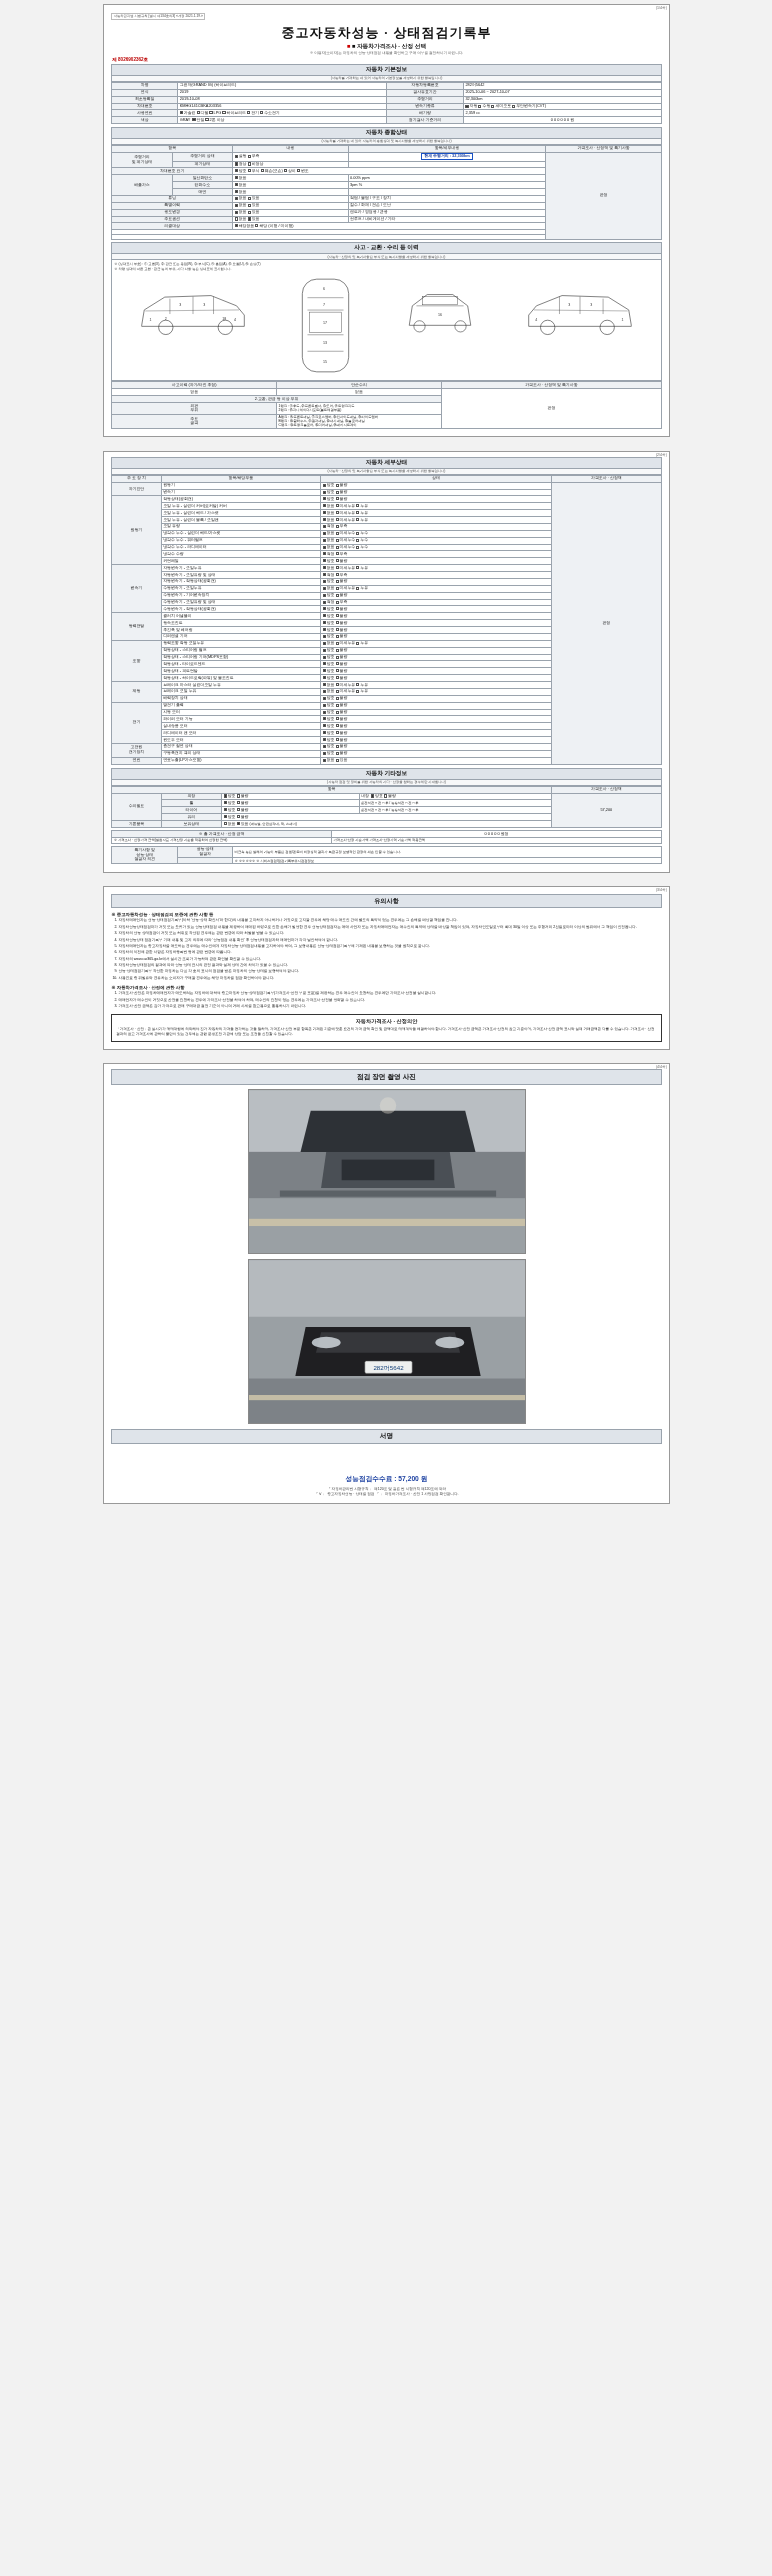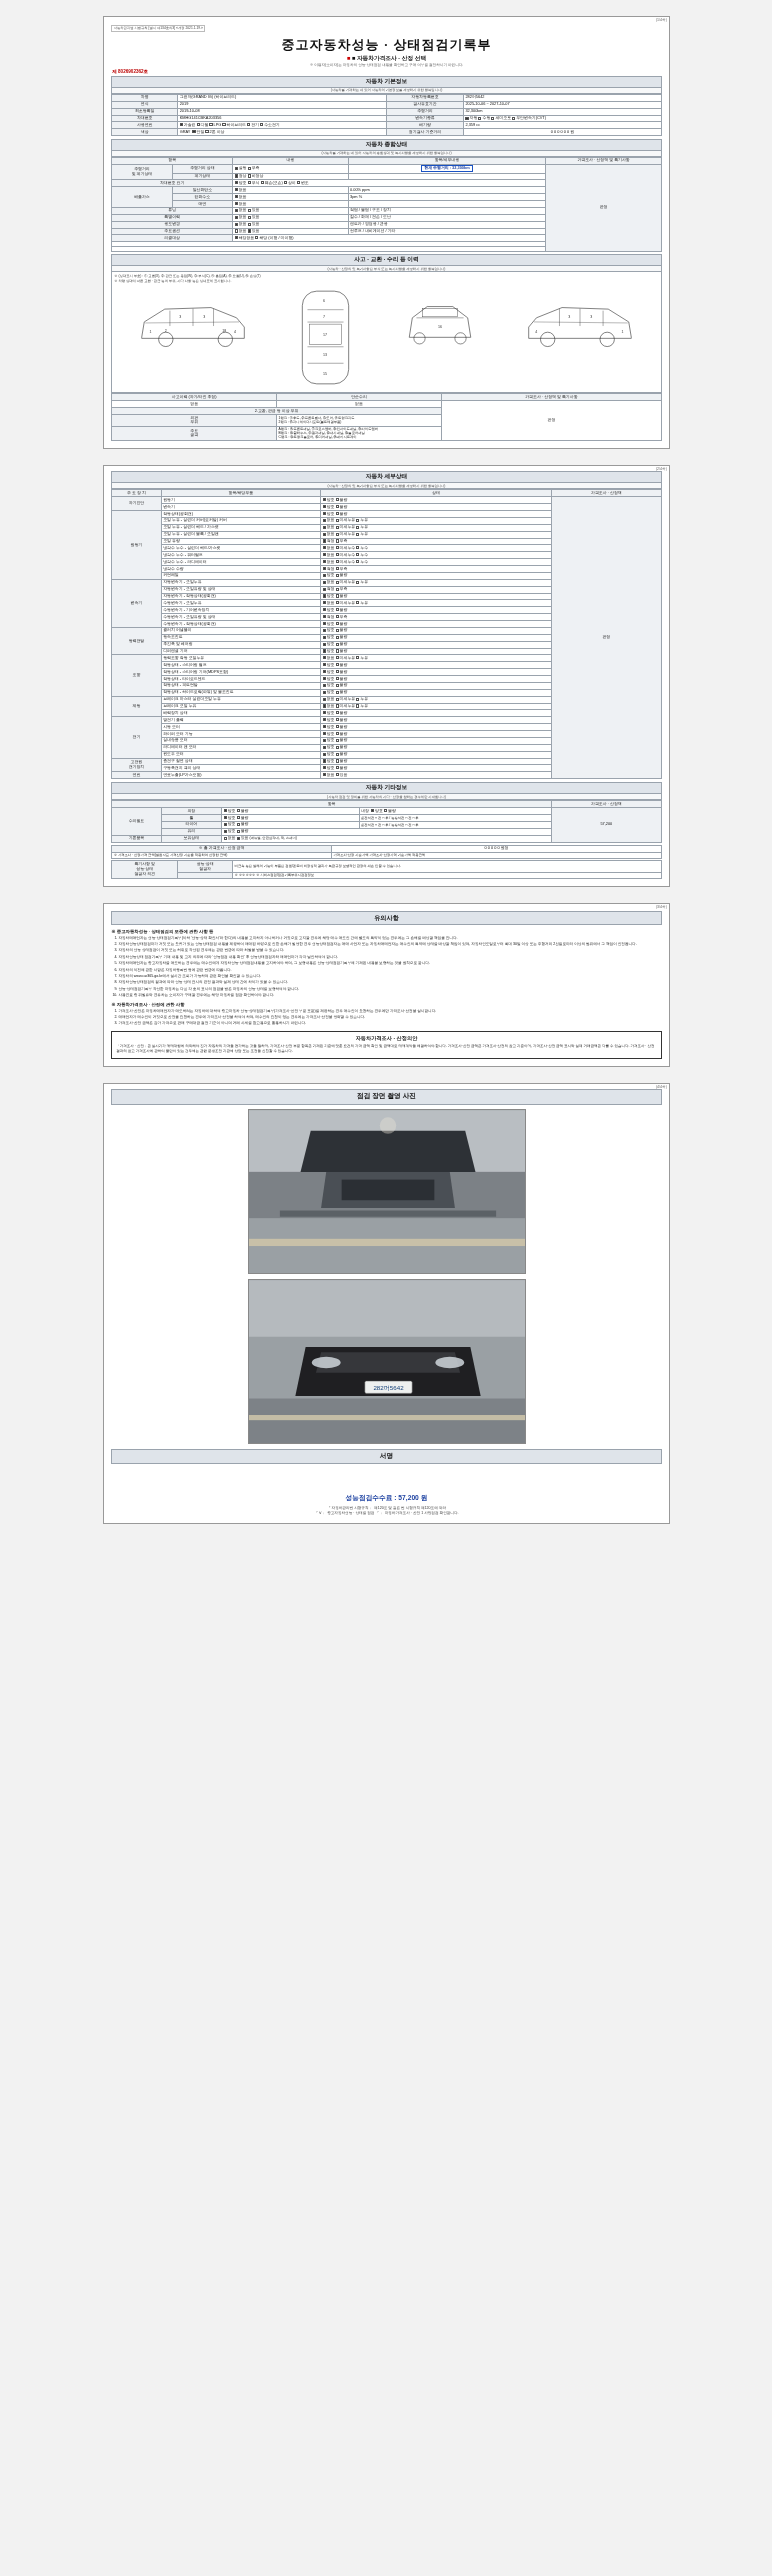--- a/index.html
+++ b/index.html
@@ -6,21 +6,21 @@
   html, body { margin:0; padding:0; }
   body {
     width:773px;
     background:#f2f2f2;
     font-family:"Liberation Sans", sans-serif;
     color:#111;
     -webkit-font-smoothing:antialiased;
   }
   .page {
     width:567px;
-    margin:16px auto;
+    margin:4px auto;
     background:#fff;
     border:0.5px solid #999;
     padding:5.2px 7.2px 7.2px 7.2px;
     margin-bottom:13.4px;
     position:relative;
   }
   .corner-tag {
     position:absolute; right:2.1px; top:1px;
     font-size:3.6px; color:#666;
   }

